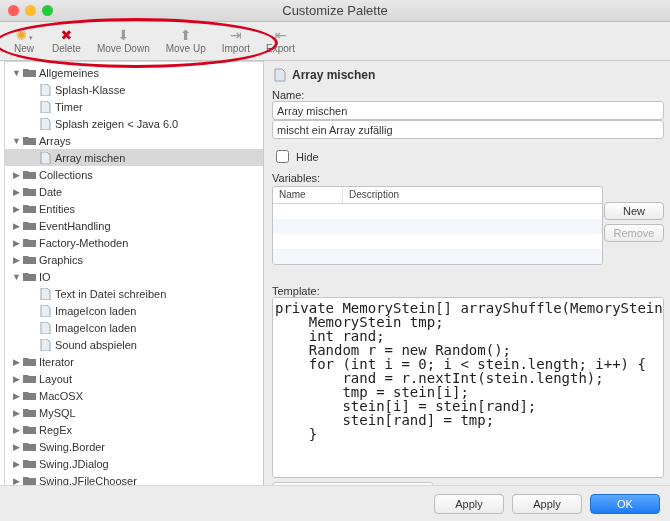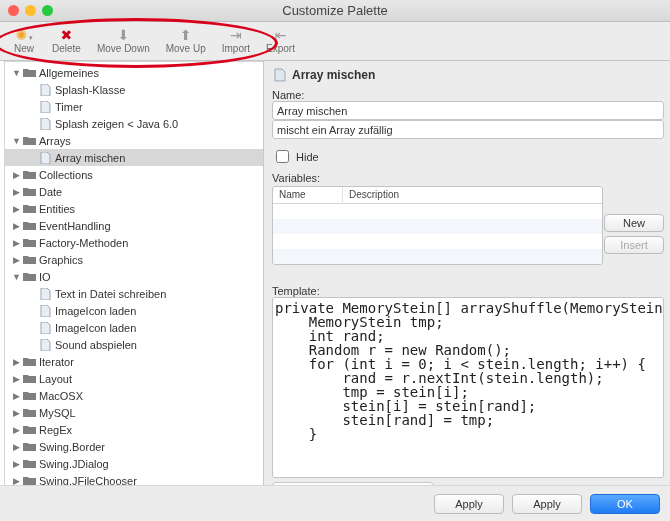--- a/index.html
+++ b/index.html
@@ -114,21 +114,21 @@
     width:100%; height:19px;
     border:1px solid #c3c3c3; border-radius:3px;
     background:#fff; padding:0 4px;
     font-size:11px; color:#333;
   }
   .chk { margin-top:8px; display:flex; align-items:center; gap:4px; }
   .chk input { width:13px; height:13px; }
 
   .varbox {
     margin-top:2px;
-    display:flex; gap:1px;align-items:center;
+    display:flex; gap:1px;
   }
   .vartable {
     flex:1;
     border:1px solid #c3c3c3; border-radius:3px;
     background:#fff;
     overflow:hidden;
   }
   .varhead { display:flex; height:17px; border-bottom:1px solid #d6d6d6; }
   .varhead div { padding:2px 6px; font-size:10px; color:#444; }
   .varhead .c1 { width:70px; border-right:1px solid #e2e2e2; }
@@ -483,21 +483,21 @@
           <div class="c1">Name</div>
           <div>Description</div>
         </div>
         <div class="varstripe"></div>
           <div class="varstripe"></div>
           <div class="varstripe"></div>
           <div class="varstripe"></div>
       </div>
       <div class="varbtns">
         <div class="smbtn">New</div>
-        <div class="smbtn dis">Insert</div>
+        <div class="smbtn dis">Remove</div>
       </div>
     </div>
 
     <div class="fldlabel" style="margin-top:20px">Template:</div>
     <div class="codebox">private MemoryStein[] arrayShuffle(MemoryStein[] stein) {
     MemoryStein tmp;
     int rand;
     Random r = new Random();
     for (int i = 0; i &lt; stein.length; i++) {
         rand = r.nextInt(stein.length);

